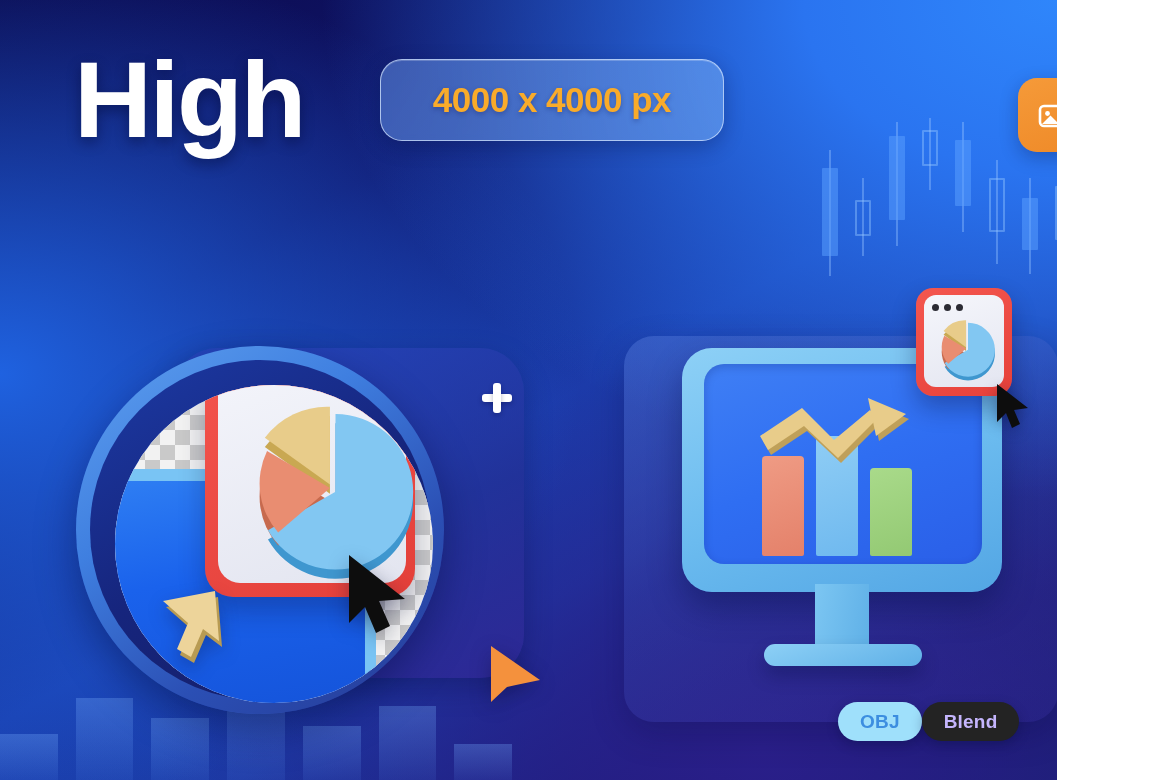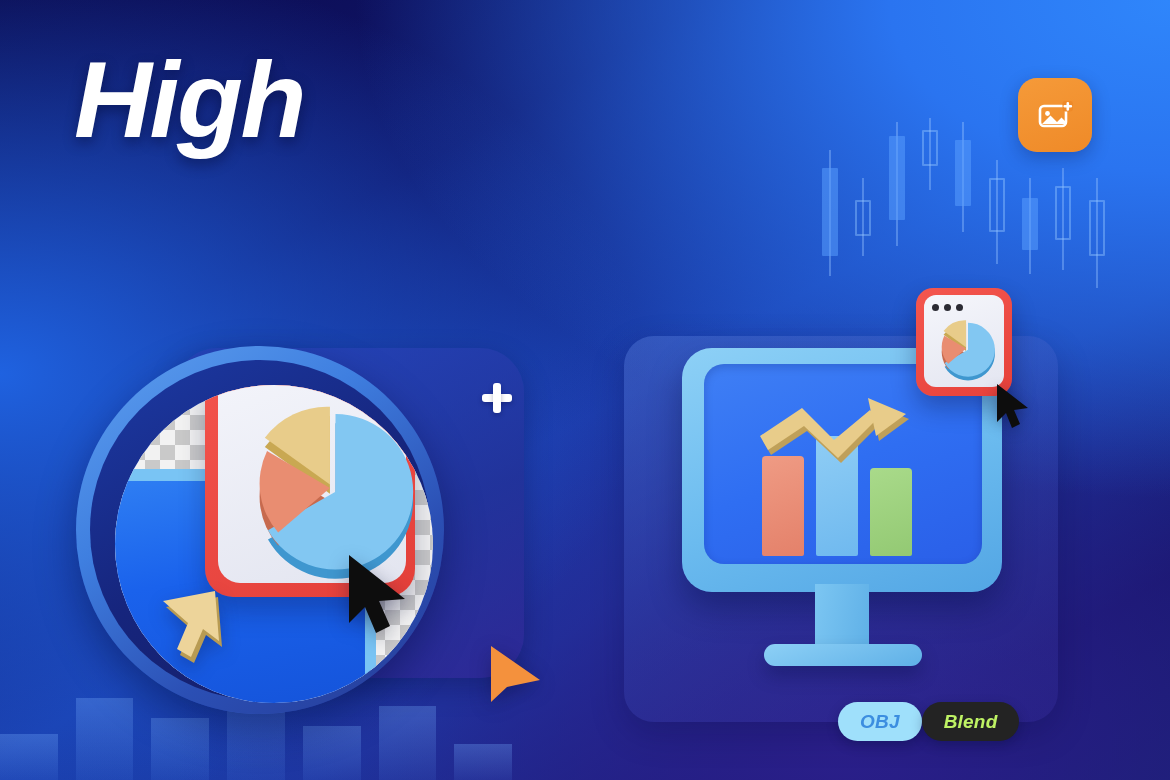--- a/index.html
+++ b/index.html
@@ -6,28 +6,27 @@
   * { margin:0; padding:0; box-sizing:border-box; }
 
   html, body {
     width:1170px; height:780px;
     overflow:hidden;
     font-family:"Liberation Sans", sans-serif;
   }
 
   #stage {
     position:relative;
-    width:1170px; height:780px;
+    width:1057px; height:780px;
     overflow:hidden;
     background:
       radial-gradient(120% 110% at 100% 0%,   #2f86fb 0%,  #2a74f0 20%, rgba(30,80,220,0) 58%),
       radial-gradient(100% 100% at 0% 48%,    #1f62e0 0%,  rgba(25,70,200,0) 55%),
       radial-gradient(95% 95%   at 72% 96%,   #2a1f8a 0%,  rgba(40,30,130,0) 60%),
       linear-gradient(150deg, #0b0a4e 0%, #10166a 28%, #1a3fae 52%, #1b3ba6 66%, #16166b 86%, #161f6d 100%);
-    font-style: italic;
   }
 
   
   .bg-layer { position:absolute; inset:0; pointer-events:none; }
 
   .candles { position:absolute; left:818px; top:128px; width:300px; height:190px; }
   .candle { position:absolute; bottom:0; }
   .candle .wick {
     position:absolute; left:50%; transform:translateX(-50%);
     width:2px; background:rgba(150,195,255,.40);
@@ -230,21 +229,21 @@
 
   
   .tags { position:absolute; left:838px; top:702px; display:flex; gap:0; }
   .pill {
     display:flex; align-items:center; justify-content:center;
     height:39px; padding:0 22px; border-radius:20px;
     font-size:19px; font-weight:700; letter-spacing:.2px;
     box-shadow:0 4px 12px rgba(4,10,50,.28);
   }
   .pill.obj   { background:#9fe0fb; color:#3c8ee0; }
-  .pill.blend { background:#232323; color:#bef264; }
+  .pill.blend { background:#232323; color:#c4b5fd; }
 </style>
 </head>
 <body>
 
 <div id="stage">
 
   <div class="bg-layer">
     <div class="candles" id="candles">
         <div class="candle solid" style="left: 4px; width: 16px; height: 190px;">
           <div class="wick" style="bottom: 42px; height: 126px;"></div>
@@ -291,20 +290,23 @@
         <div class="bbar" style="left: 302.857px; width: 57.7143px; height: 54px;"></div>
         <div class="bbar" style="left: 378.571px; width: 57.7143px; height: 74px;"></div>
         <div class="bbar" style="left: 454.286px; width: 57.7143px; height: 36px;"></div>
       </div>
   </div>
 
   <div class="headline">
     <div class="hl-row">
       <div class="hl-line1">High</div>
 
+      <div class="res-badge">
+        <span class="res-badge-text">4000 x 4000 px</span>
+      </div>
     </div>
   </div>
 
   <div class="img-icon-btn">
     <svg width="40" height="40" viewBox="0 0 40 40">
       <rect x="5" y="11" width="26" height="20" rx="4" fill="none" stroke="#fff" stroke-width="2.6"></rect>
       <circle cx="12.5" cy="18.5" r="2.4" fill="#fff"></circle>
       <path d="M7 29 L15.5 20.5 L22 27 L26.5 22.5 L31 27 L31 29 Z" fill="#fff"></path>
       <rect x="27.5" y="6" width="10.5" height="10.5" rx="3" fill="#ef8a28"></rect>
       <path d="M32.8 8.2 v6.2 M29.7 11.3 h6.2" stroke="#fff" stroke-width="2.6" stroke-linecap="round"></path>

